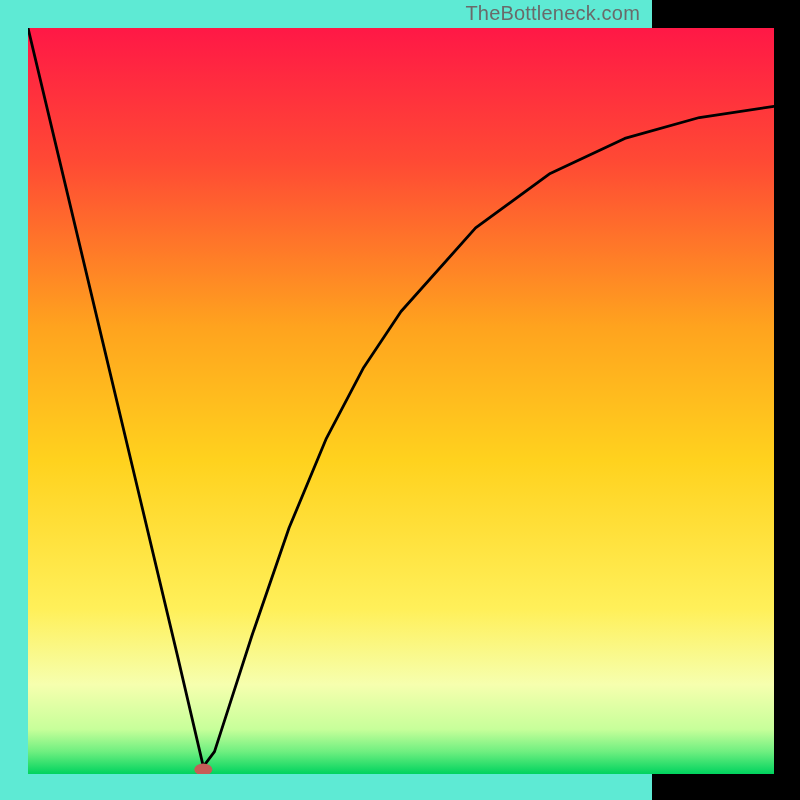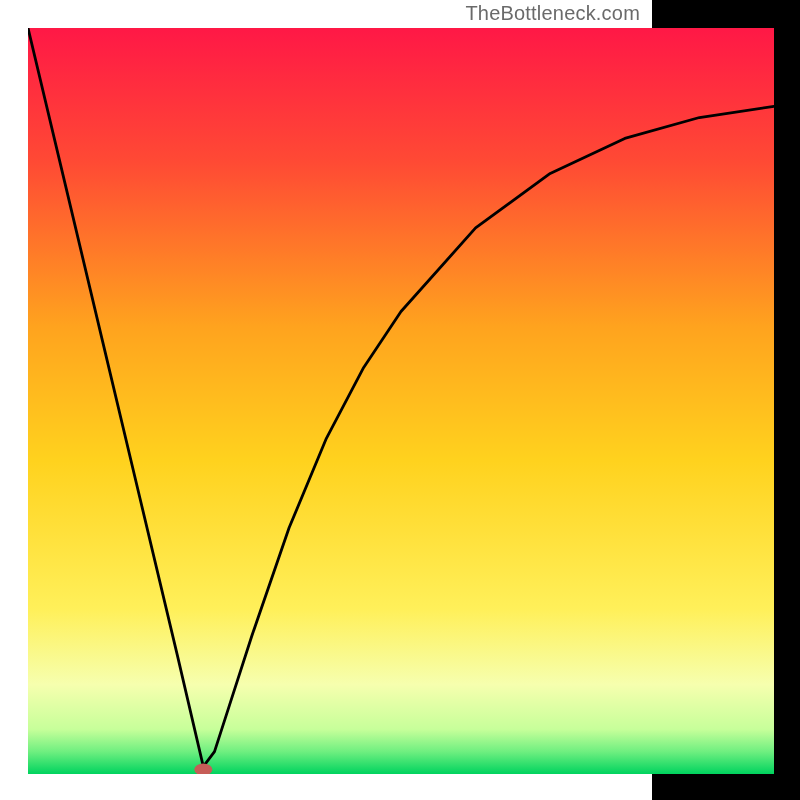--- a/index.html
+++ b/index.html
@@ -2,21 +2,21 @@
 <html><head>
 <meta charset="utf-8">
 <style>
   * { margin: 0; padding: 0; box-sizing: border-box; }
   html, body { width: 800px; height: 800px; overflow: hidden; }
   body { background: #000; font-family: Arial, sans-serif; }
 
   .frame {
     width: 652px;
     height: 800px;
-    background: #ffffff;
+    background: #5eead4;
     position: relative;
   }
 
   .watermark {
     position: absolute;
     top: 2px;
     right: 12px;
     font-size: 20px;
     color: #6a6a6a;
     font-family: Arial, sans-serif;

